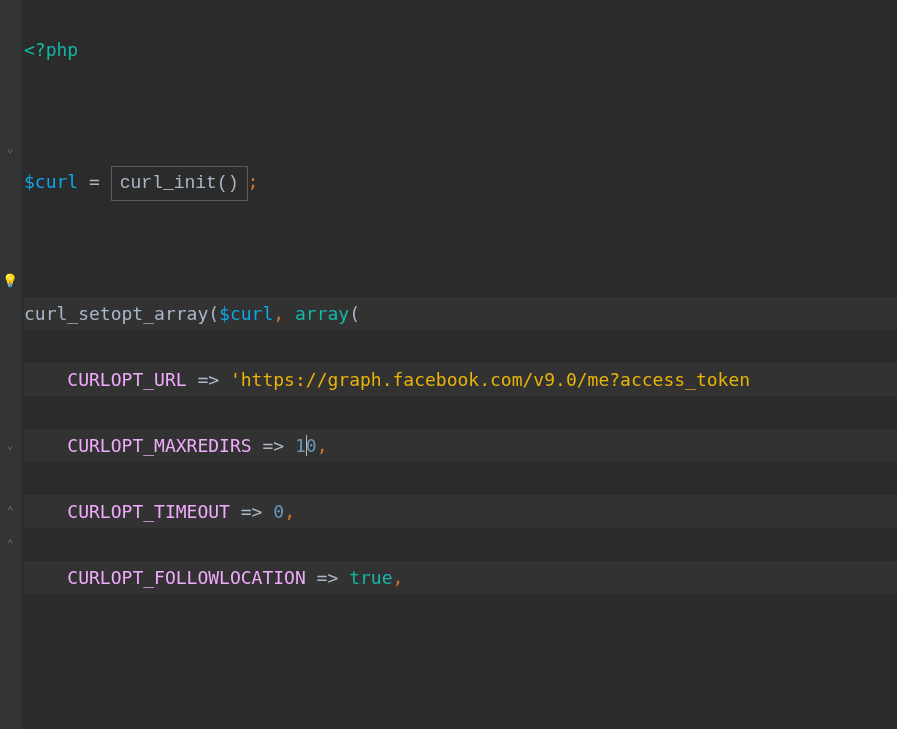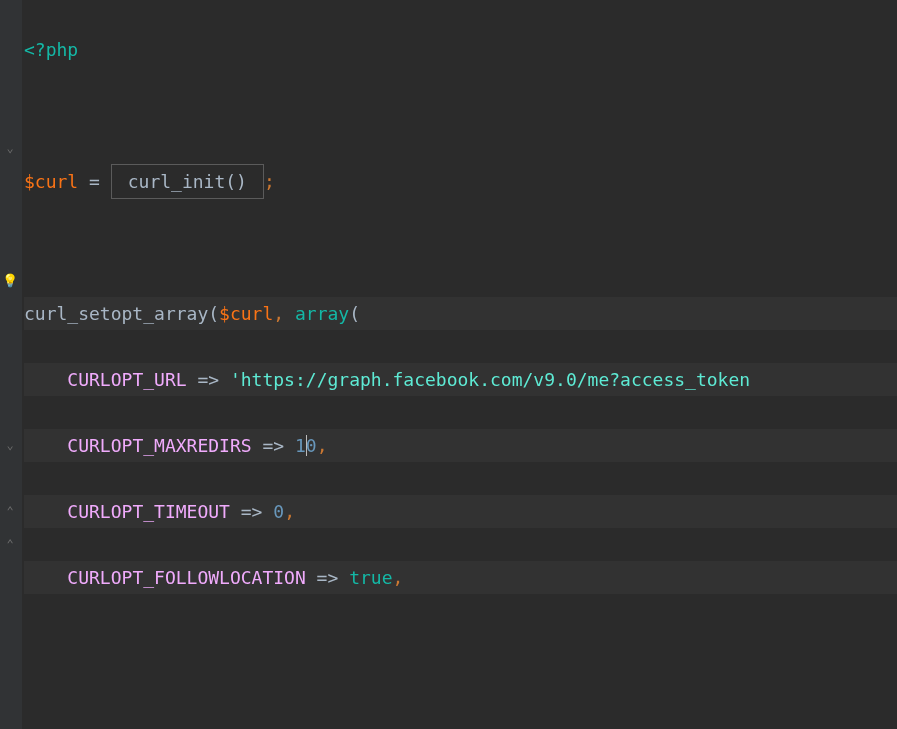--- a/index.html
+++ b/index.html
@@ -42,25 +42,25 @@
     font-size: 13px;
   }
   .code {
     flex: 1;
     padding-left: 2px;
     background: #2b2b2b;
     white-space: pre;
     color: #a9b7c6;
     position: relative;
   }
-  .box { border: 1px solid #5b5b5b; padding: 0 16px; margin: -1px 0; display: inline-block; }
+  .box { border: 1px solid #5b5b5b; padding: 0 8px; margin: -1px 0; display: inline-block; font-family: Liberation Mono, monospace; }
   .kw { color: #14b8a6; }
-  .var { color: #f97316; }
+  .var { color: #0ea5e9; }
   .it { color: #f0abfc; }
-  .str { color: #5eead4; text-align: right; }
+  .str { color: #eab308; text-align: right; }
   .num { color: #6897bb; }
   .op { color: #a9b7c6; }
   .pn { color: #a9b7c6; }
   .comma { color: #cc7832; }
   .caret {
     border-right: 1px solid #bbb;
     margin-right: -1px;
   }
   .row { display: block; height: 33px; }
   .row.selected { background: #323232; }

